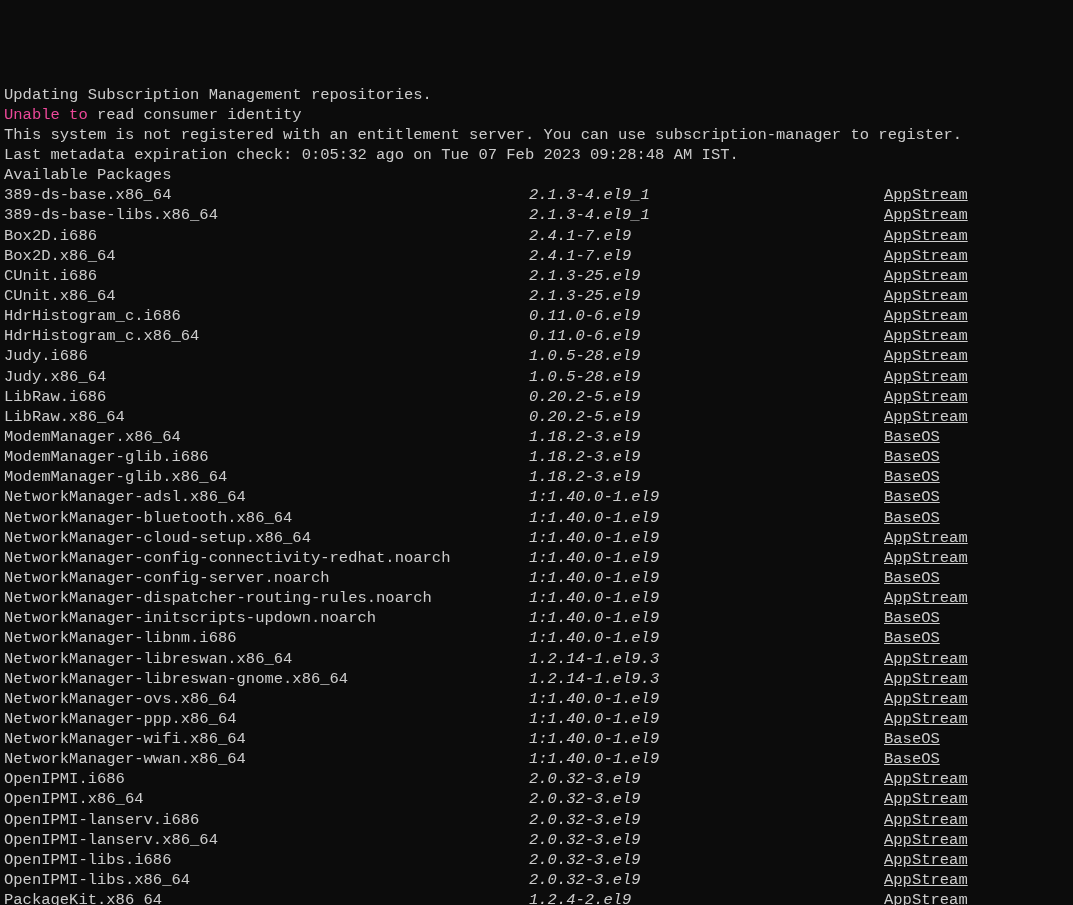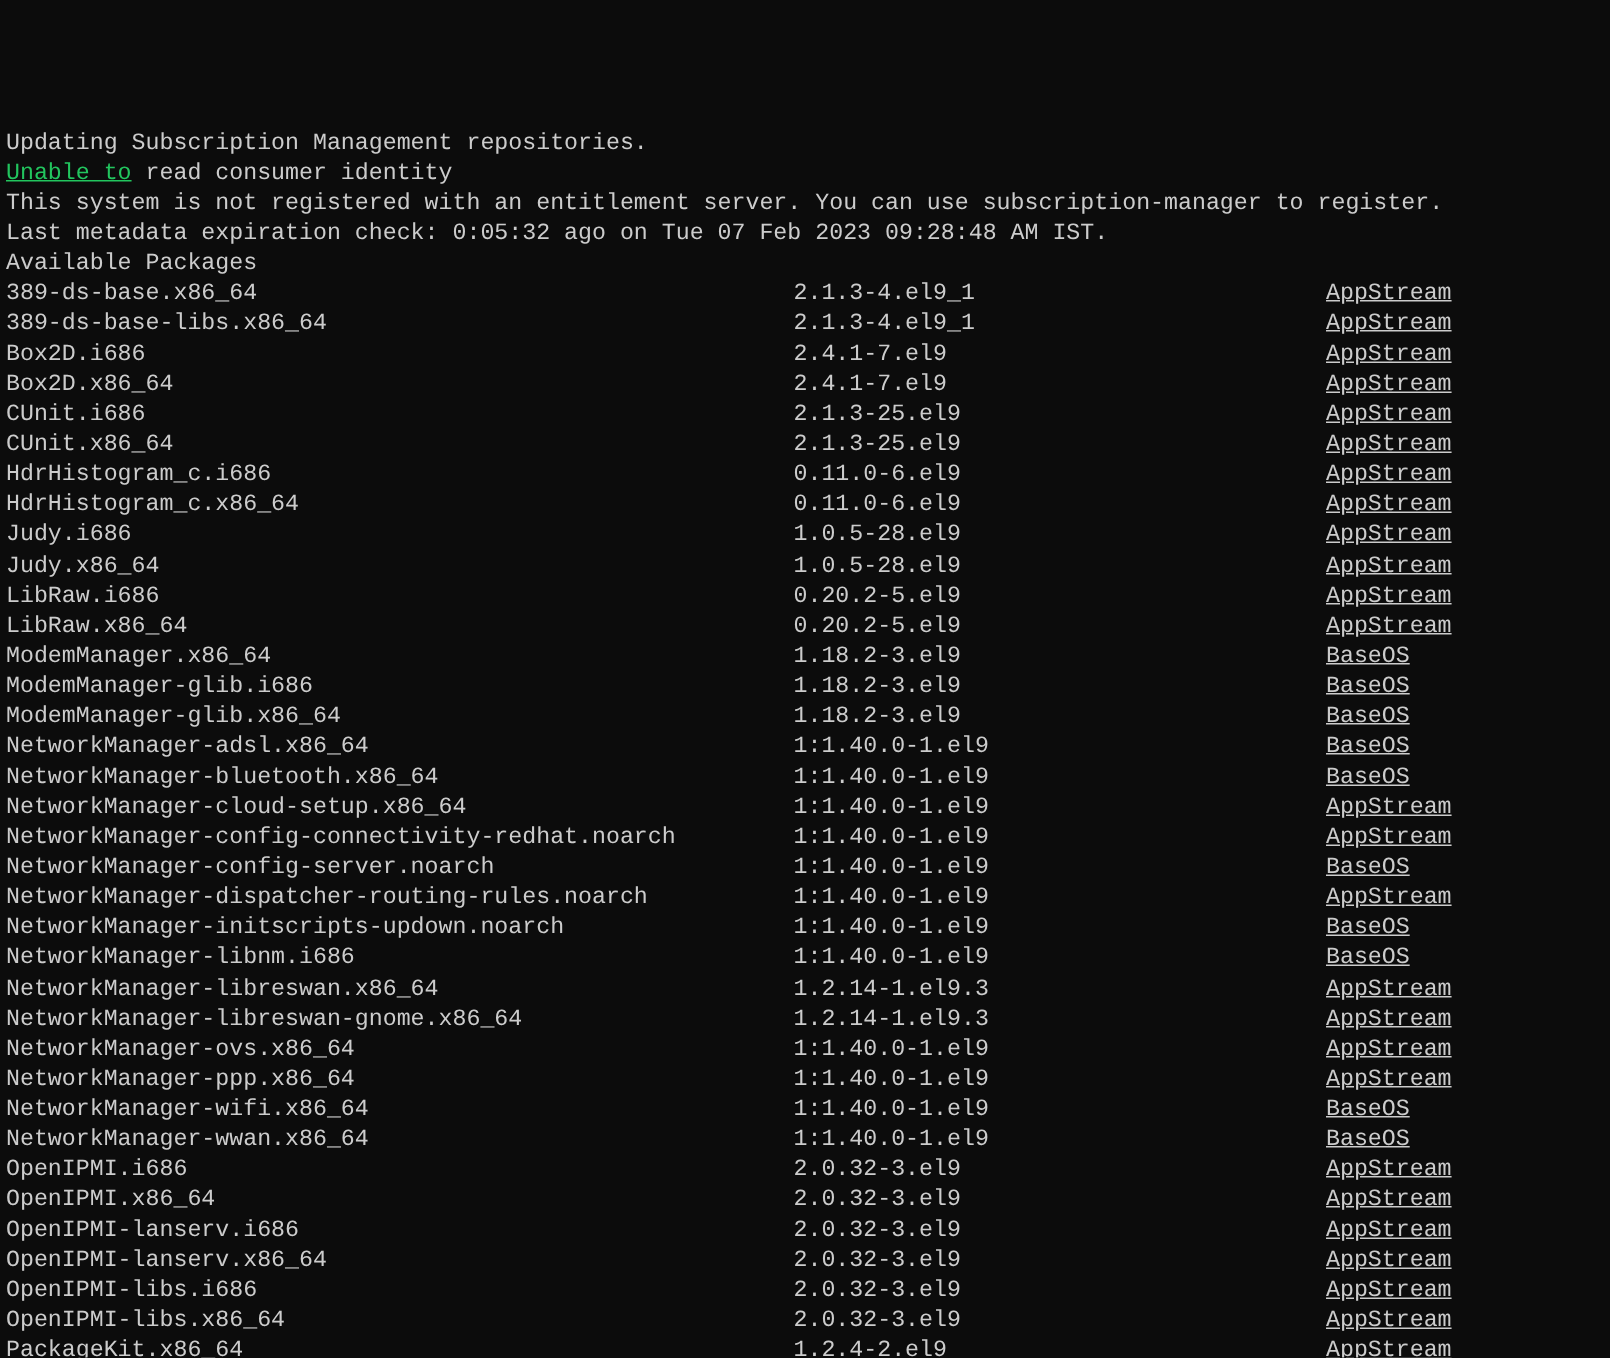--- a/index.html
+++ b/index.html
@@ -16,35 +16,35 @@
       padding: 4px 0 0 4px;
       white-space: pre;
       width: 1073px;
       height: 905px;
       overflow: hidden;
     }
     .line {
       display: block;
     }
     .yellow {
-      color: #22c55e;
-      text-decoration: underline;
+      color: #ec4899;
     }
     .pkg-row {
       display: block;
     }
     .col-name {
       display: inline-block;
       width: 525px;
       vertical-align: top;
     }
     .col-version {
       display: inline-block;
       width: 355px;
       vertical-align: top;
+      font-style: italic;
     }
     .col-repo {
       display: inline-block;
       vertical-align: top;
       text-decoration: underline;
     }
   </style>
 </head>
 <body>
 

